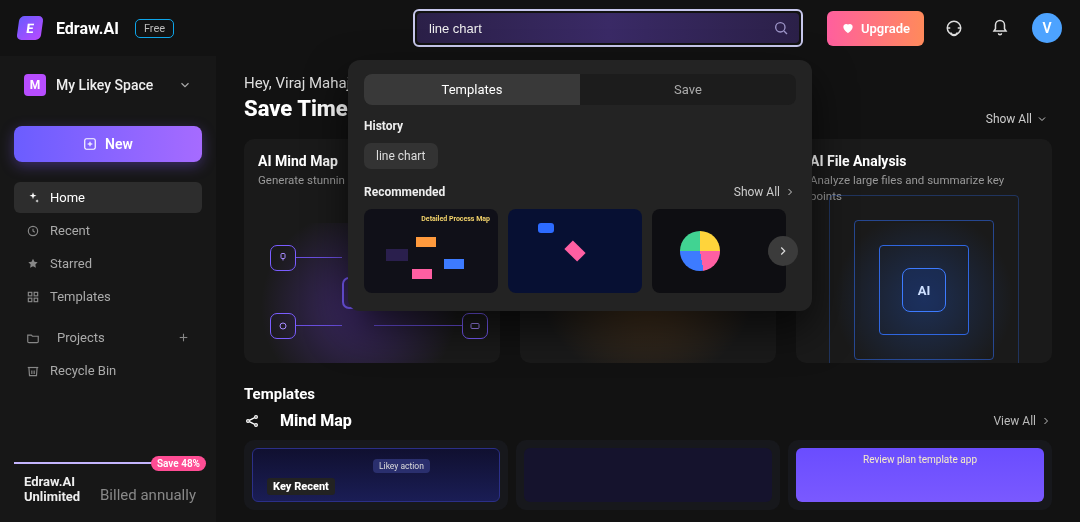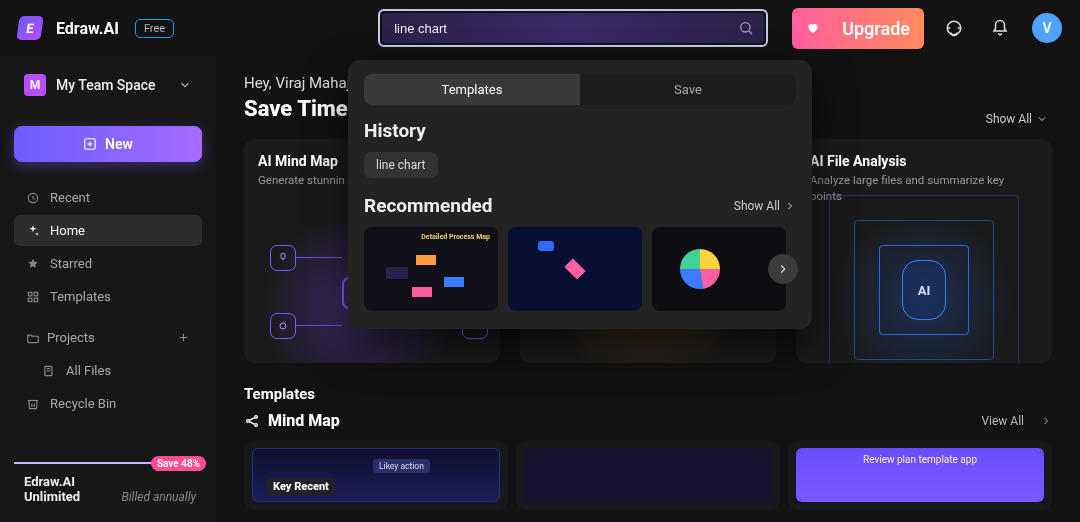--- a/index.html
+++ b/index.html
@@ -63,22 +63,22 @@
   .search-icon {
     position: absolute; right: 12px; top: 50%; transform: translateY(-50%);
     width: 16px; height: 16px; opacity: .7;
   }
   .upgrade-btn {
     margin-left: 14px;
     background: linear-gradient(90deg, #ff5f9e, #ff8a5b);
     color: #fff;
     border-radius: 6px;
     padding: 10px 14px;
-    display: flex; align-items: center; gap: 22px;
-    font-weight: 600; font-size: 18px;
+    display: flex; align-items: center; gap: 6px;
+    font-weight: 600; font-size: 13px;
     cursor: pointer;
   }
   .top-icon {
     width: 32px; height: 32px; display:flex; align-items:center; justify-content:center;
     color: #ddd; cursor: pointer; margin-left: 4px;
   }
   .avatar {
     width: 30px; height: 30px; border-radius: 50%;
     background: #4da3ff;
     display:flex; align-items:center; justify-content:center;
@@ -122,37 +122,37 @@
   }
   .nav { margin-top: 10px; display:flex; flex-direction:column; gap: 2px; }
   .nav-item {
     display:flex; align-items:center; gap:10px;
     padding: 8px 12px;
     color:#aaa; border-radius:6px;
     cursor:pointer;
     font-size:13px;
   }
   .nav-item.active { background:#2d2d2d; color:#fff; }
-  .nav-section { margin-top: 8px; display:flex; align-items:center; gap:7px; padding: 8px 12px; color:#aaa;justify-content:space-between; }
+  .nav-section { margin-top: 8px; display:flex; align-items:center; gap:17px; padding: 8px 12px; color:#aaa;justify-content:space-between; }
   .plus-right { margin-left:auto; color:#888; cursor:pointer; }
   .nav-sub { padding-left: 28px; }
   .save-pill {
     position:absolute; right:-4px; top:-8px;
     background:#ff4d94; color:#fff;
     font-size:10px; padding: 2px 6px; border-radius: 9px;
     font-weight:600;
   }
   .plan-box {
     margin-top:auto;
     position:relative;
     padding: 10px 10px 6px;
     border-top: 2px solid #c4b5fd;
   }
   .plan-name { font-weight:700; color:#eee; font-size:13px; }
-  .plan-billed { font-size:12px; color:#888; position:absolute; right:6px; bottom:6px;font-style:italic; }
+  .plan-billed { font-size:15px; color:#888; position:absolute; right:6px; bottom:6px; }
 
   
   .main {
     position:absolute;
     top:56px; left:216px; right:0; bottom:0;
     padding: 18px 28px;
     overflow:hidden;
   }
   .greeting { font-size:15px; color:#ddd; }
   .hero { font-size:22px; font-weight:800; color:#fff; margin-top:4px; }
@@ -168,30 +168,30 @@
   }
   .card-title { font-size:14px; font-weight:700; color:#fff; }
   .card-sub { font-size:11.5px; color:#999; margin-top:4px; line-height:1.35; }
   .card-art { position:absolute; left:0; right:0; bottom:0; height:140px; }
   .card1 .card-art { background: radial-gradient(circle at 45% 60%, rgba(130,70,255,.35), transparent 60%); }
   .card2 .card-art { background: radial-gradient(circle at 50% 60%, rgba(255,150,40,.25), transparent 60%); }
   .card3 .card-art { background: radial-gradient(circle at 50% 55%, rgba(40,110,255,.25), transparent 60%); }
   .chip { position:absolute; width:26px; height:26px; border:1px solid #7a5dff; border-radius:7px; display:flex; align-items:center; justify-content:center; color:#a78bff; font-size:11px; }
   .chip-link { position:absolute; border-top:1px solid #6a4fe0; }
   .card2 .wire { position:absolute; border:1px solid #ff9a3d; border-radius:6px; }
-  .ai-box { position:absolute; left:50%; top:48%; transform:translate(-50%,-50%); width:44px; height:60px; border:1px solid #3d7bff; display:flex; align-items:center; justify-content:center; color:#cfe0ff; font-size:13px; font-weight:700; background:rgba(25,50,110,.4); border-radius:16px;text-align:right;}
+  .ai-box { position:absolute; left:50%; top:48%; transform:translate(-50%,-50%); width:44px; height:44px; border:1px solid #3d7bff; display:flex; align-items:center; justify-content:center; color:#cfe0ff; font-size:13px; font-weight:700; background:rgba(25,50,110,.4); border-radius:8px;text-align:right;}
   .ring { position:absolute; border:1px solid #2f66e0; border-radius:4px; left:50%; top:48%; transform:translate(-50%,-50%); }
   .ring.r1 { width:90px; height:90px; }
   .ring.r2 { width:140px; height:140px; opacity:.6;}
   .ring.r3 { width:190px; height:190px; opacity:.35;}
   
   .templates-heading { margin-top: 22px; font-size:15px; font-weight:700; color:#fff; }
   .mm-row { display:flex; align-items:center; margin-top:8px; }
-  .mm-title { display:flex; align-items:center; gap:8px; font-size:16px; font-weight:800; color:#fff; }
-  .view-all { margin-left:auto; font-size:12px; color:#bbb; cursor:pointer; display:flex; align-items:center; gap:16px;}
+  .mm-title { display:flex; align-items:center; gap:20px; font-size:16px; font-weight:800; color:#fff; }
+  .view-all { margin-left:auto; font-size:12px; color:#bbb; cursor:pointer; display:flex; align-items:center; gap:4px;}
   .tcards { display:flex; gap:8px; margin-top:10px; }
   .tcard { width:264px; height:70px; background:#17181c; border-radius:10px; overflow:hidden; position:relative; }
   .tcard .thumb { position:absolute; inset:8px; border-radius:6px; }
   .tcard.a .thumb { background: linear-gradient(180deg,#101030,#1a1d55); border:1px solid #2b2f88;}
   .tcard.a .kr { position:absolute; left:14px; bottom:6px; font-size:11px; font-weight:800; color:#fff; background:#222; padding:2px 6px; border-radius:3px;}
   .tcard.a .la { position:absolute; left:120px; top:10px; font-size:8.5px; color:#ddd; background:#2a2f6e; padding:2px 6px; border-radius:4px;}
   .tcard.b .thumb { background: #15132d; }
   .tcard.c .thumb { background: linear-gradient(180deg,#6a4dff,#7a59ff); }
   .tcard.c .title { position:absolute; top:6px; left:50%; transform:translateX(-50%); font-size:10px; color:#f5ecc9;}
 
@@ -202,21 +202,21 @@
     width: 464px;
     background: #232323;
     border-radius: 12px;
     padding: 14px 16px 18px;
     box-shadow: 0 18px 40px rgba(0,0,0,.6);
     z-index: 50;
   }
   .seg { display:flex; background:#1c1c1c; border-radius:8px; overflow:hidden; }
   .seg-item { flex:1; text-align:center; padding: 8px; color:#aaa; cursor:pointer; font-size:13px;}
   .seg-item.active { background:#393939; color:#fff; }
-  .dd-section { margin-top: 14px; font-size:19px; font-weight:700; color:#eee; }
+  .dd-section { margin-top: 14px; font-size:12px; font-weight:700; color:#eee; }
   .history-chip {
     display:inline-block;
     margin-top:10px;
     padding: 6px 12px;
     background:#333;
     border-radius:7px;
     font-size:12px;
     color:#ddd;
     cursor:pointer;
   }
@@ -289,56 +289,56 @@
       </svg>
   </div>
   <div class="avatar">
     <span>V</span>
   </div>
 </div>
 
 <div class="sidebar">
   <div class="workspace">
     <div class="ws-badge">M</div>
-    <div class="ws-name">My Team Space</div>
+    <div class="ws-name">My Likey Space</div>
     <span class="ws-chevron">
       <svg viewBox="0 0 24 24" width="14" height="14" fill="none" stroke="#aaa" stroke-width="2">
           <polyline points="6 9 12 15 18 9"></polyline>
         </svg>
     </span>
   </div>
 
   <div class="new-btn">
     <span>
       <svg viewBox="0 0 24 24" width="14" height="14" fill="none" stroke="#fff" stroke-width="2">
           <rect x="3" y="3" width="18" height="18" rx="3"></rect>
           <line x1="12" y1="8" x2="12" y2="16"></line>
           <line x1="8" y1="12" x2="16" y2="12"></line>
         </svg>
     </span>
     <span>New</span>
   </div>
 
   <div class="nav">
+    <div class="nav-item active">
+      <span>
+          <svg viewBox="0 0 24 24" width="14" height="14" fill="#fff">
+            <path d="M12 2l1.5 4.5L18 8l-4.5 1.5L12 14l-1.5-4.5L6 8l4.5-1.5L12 2zM19 14l.8 2.2L22 17l-2.2.8L19 20l-.8-2.2L16 17l2.2-.8L19 14z"></path>
+          </svg>
+        </span>
+      <span>Home</span>
+    </div>
     <div class="nav-item">
       <span>
           <svg viewBox="0 0 24 24" width="14" height="14" fill="none" stroke="#888" stroke-width="2">
             <circle cx="12" cy="12" r="8"></circle>
             <polyline points="12 8 12 12 15 14"></polyline>
           </svg>
         </span>
       <span>Recent</span>
-    </div>
-    <div class="nav-item active">
-      <span>
-          <svg viewBox="0 0 24 24" width="14" height="14" fill="#fff">
-            <path d="M12 2l1.5 4.5L18 8l-4.5 1.5L12 14l-1.5-4.5L6 8l4.5-1.5L12 2zM19 14l.8 2.2L22 17l-2.2.8L19 20l-.8-2.2L16 17l2.2-.8L19 14z"></path>
-          </svg>
-        </span>
-      <span>Home</span>
     </div>
     <div class="nav-item">
       <span>
           <svg viewBox="0 0 24 24" width="14" height="14" fill="#888">
             <path d="M12 3l2.5 5 5.5.8-4 4 1 5.7L12 16l-5 2.5 1-5.7-4-4L9.5 8 12 3z"></path>
           </svg>
         </span>
       <span>Starred</span>
     </div>
     <div class="nav-item">
@@ -359,30 +359,20 @@
             <path d="M3 7h6l2 2h10v9a2 2 0 0 1-2 2H5a2 2 0 0 1-2-2V7z"></path>
           </svg>
         </span>
       <span>Projects</span>
       <span class="plus-right">
         <svg viewBox="0 0 24 24" width="13" height="13" fill="none" stroke="#888" stroke-width="2">
             <line x1="12" y1="5" x2="12" y2="19"></line>
             <line x1="5" y1="12" x2="19" y2="12"></line>
           </svg>
       </span>
-    </div>
-    <div class="nav-item nav-sub">
-      <span>
-          <svg viewBox="0 0 24 24" width="14" height="14" fill="none" stroke="#888" stroke-width="2">
-            <rect x="5" y="4" width="12" height="16" rx="1"></rect>
-            <line x1="8" y1="8" x2="14" y2="8"></line>
-            <line x1="8" y1="12" x2="14" y2="12"></line>
-          </svg>
-        </span>
-      <span>All Files</span>
     </div>
     <div class="nav-item" style="margin-top:0">
       <span>
           <svg viewBox="0 0 24 24" width="14" height="14" fill="none" stroke="#888" stroke-width="2">
             <polyline points="3 6 5 6 21 6"></polyline>
             <path d="M19 6l-1 14H6L5 6"></path>
             <path d="M10 11v6M14 11v6"></path>
           </svg>
         </span>
       <span>Recycle Bin</span>

